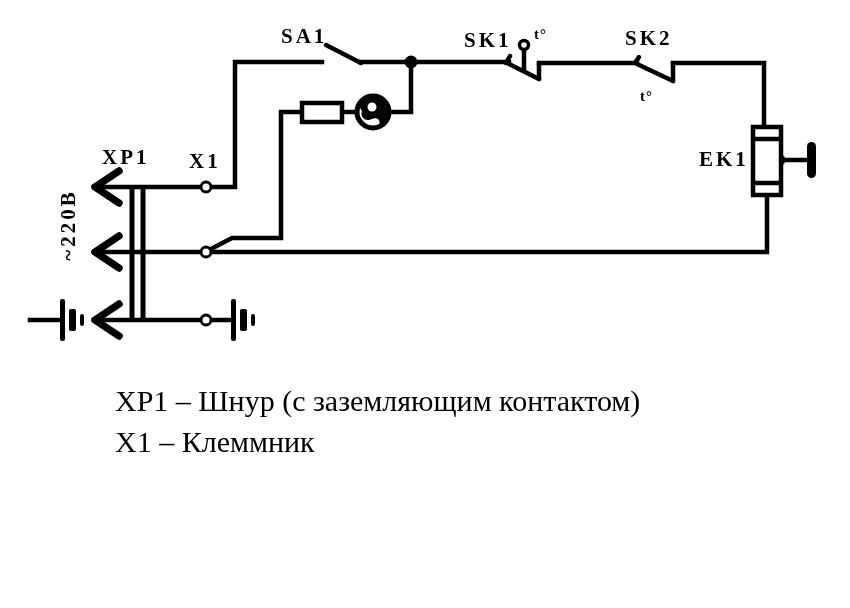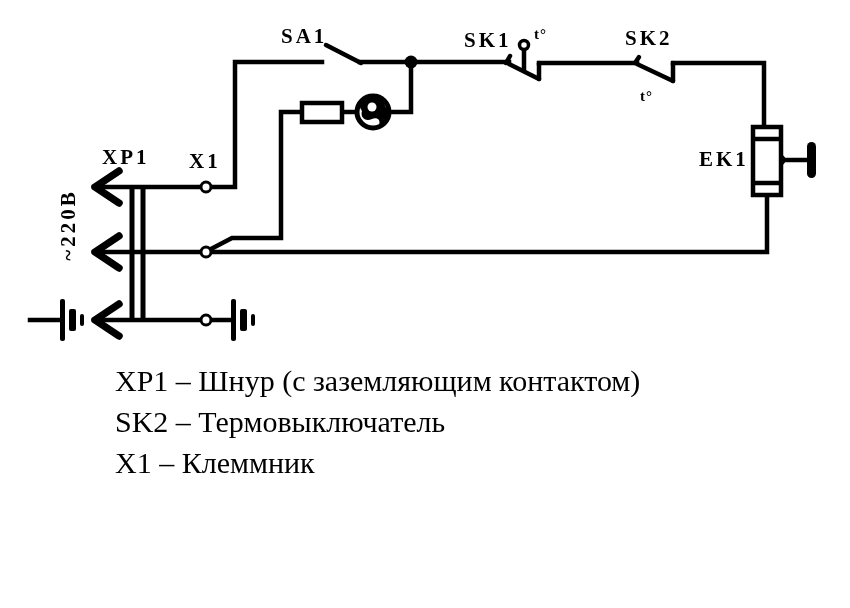--- a/index.html
+++ b/index.html
@@ -14,21 +14,21 @@
   .lbl{
     font-family:"Liberation Serif", serif;
     fill:#000;
     font-weight:bold;
   }
   .lbl-main{font-size:21px;letter-spacing:3px;}
   .lbl-small{font-size:15px;letter-spacing:1px;}
   #legend{
     position:absolute;
     left:115px;
-    top:360px;
+    top:380px;
     width:720px;
     color:#000;
     font-size:30px;
     line-height:41px;
     white-space:nowrap;
   }
   .legend-line{height:41px;}
 </style>
 </head>
 <body>
@@ -137,17 +137,16 @@
     <text class="lbl lbl-main" x="281" y="43">SA1</text>
     <text class="lbl lbl-main" x="464" y="47">SK1</text>
     <text class="lbl lbl-small" x="534" y="39">t°</text>
     <text class="lbl lbl-main" x="625" y="45">SK2</text>
     <text class="lbl lbl-small" x="640" y="101">t°</text>
     <text class="lbl lbl-main" x="699" y="166">EK1</text>
   </svg>
 
   <div id="legend">
     <div class="legend-line">XP1 – Шнур (с заземляющим контактом)</div>
-    <div class="legend-line">SK2 – Термовыключатель</div>
     <div class="legend-line">X1 – Клеммник</div>
   </div>
 
 </div>
 
 </body></html>

